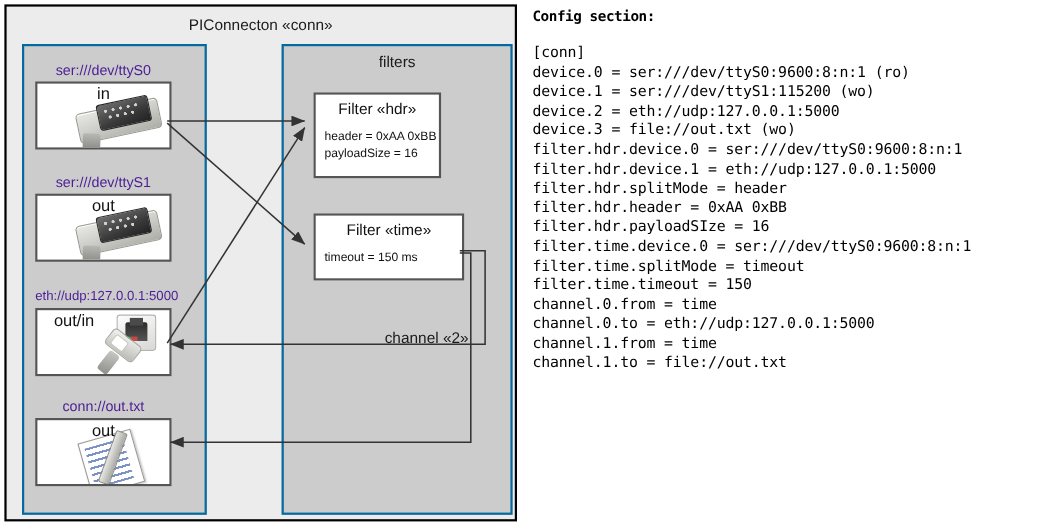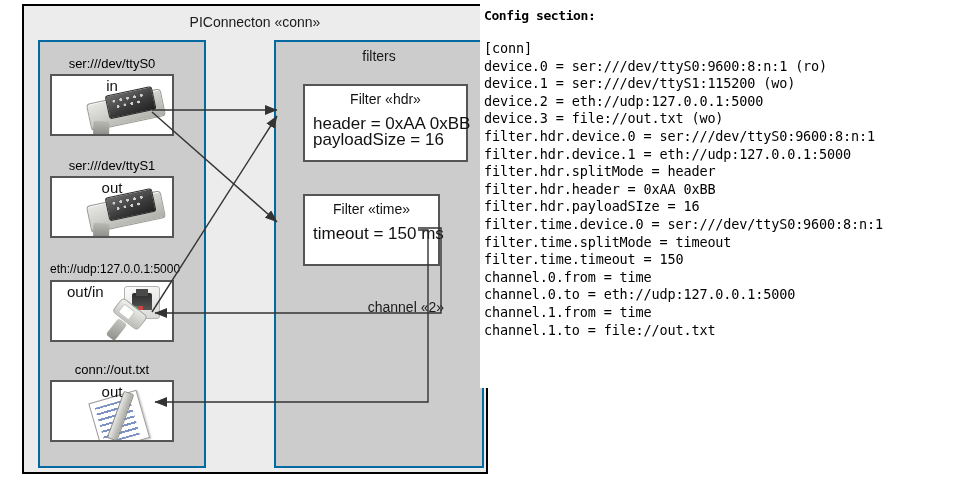--- a/index.html
+++ b/index.html
@@ -1,55 +1,55 @@
 <!DOCTYPE html>
 <html><head>
 <meta charset="utf-8">
 <style>
   html,body{margin:0;padding:0;background:#ffffff;}
   body{width:964px;height:484px;font-family:"Liberation Sans",sans-serif;overflow:hidden;}
   #root{position:relative;width:964px;height:484px;}
 
   
-  .diagram-frame{position:absolute;left:22px;top:4px;width:466px;height:470px;
+  .diagram-frame{position:absolute;left:4px;top:4px;width:466px;height:470px;
                  background:#ececec;border:2px solid #000;box-sizing:border-box;}
   .diagram-title{position:absolute;left:0;top:8px;width:100%;text-align:center;
                  font-size:14px;color:#1a1a1a;}
 
   
   .group-box{position:absolute;background:#cccccc;border:2px solid #0369a1;box-sizing:border-box;}
   .group-title{position:absolute;left:0;top:6px;width:100%;text-align:center;
                font-size:14px;color:#1a1a1a;}
 
   #devices-group{left:14px;top:34px;width:168px;height:428px;}
   #filters-group{left:250px;top:34px;width:210px;height:428px;}
 
   
   .device{position:absolute;}
   .device-label{position:absolute;left:0;top:0;width:100%;text-align:center;
-                font-size:13px;color:#000000;white-space:nowrap;}
+                font-size:13px;color:#4c1d95;white-space:nowrap;}
   .device-box{position:absolute;left:0;top:18px;width:100%;height:62px;
               background:#fff;border:2px solid #555;box-sizing:border-box;overflow:hidden;}
   .device-mode{position:absolute;left:0;top:1px;width:100%;text-align:center;
                font-size:15px;color:#111;z-index:3;}
   .device-mode.left{text-align:left;padding-left:15px;width:auto;}
 
   #dev-ttys0{left:26px;top:50px;width:124px;}
   #dev-ttys1{left:26px;top:152px;width:124px;}
   #dev-eth  {left:26px;top:256px;width:124px;}
   #dev-file {left:26px;top:356px;width:124px;}
   #dev-eth .device-label{font-size:12px;}
 
   
   .filter-box{position:absolute;background:#fff;border:2px solid #555;box-sizing:border-box;}
   .filter-title{position:absolute;left:0;top:5px;width:100%;text-align:center;
                 font-size:14px;color:#111;}
-  .filter-props{position:absolute;left:8px;top:30px;font-size:17px;color:#111;line-height:16px;}
-  #filter-hdr{left:279px;top:78px;width:165px;height:78px;}
-  #filter-time{left:279px;top:188px;width:137px;height:72px;}
+  .filter-props{position:absolute;left:8px;top:30px;font-size:11px;color:#111;line-height:16px;}
+  #filter-hdr{left:279px;top:78px;width:116px;height:78px;}
+  #filter-time{left:279px;top:188px;width:137px;height:61px;}
 
   
   .channel-label{position:absolute;font-size:14px;color:#1a1a1a;text-align:right;}
   #channel-0-label{left:300px;top:293px;width:120px;}
   #channel-1-label{left:300px;top:378px;width:120px;}
 
   
   #wires{position:absolute;left:0;top:0;width:470px;height:478px;pointer-events:none;}
 
   

